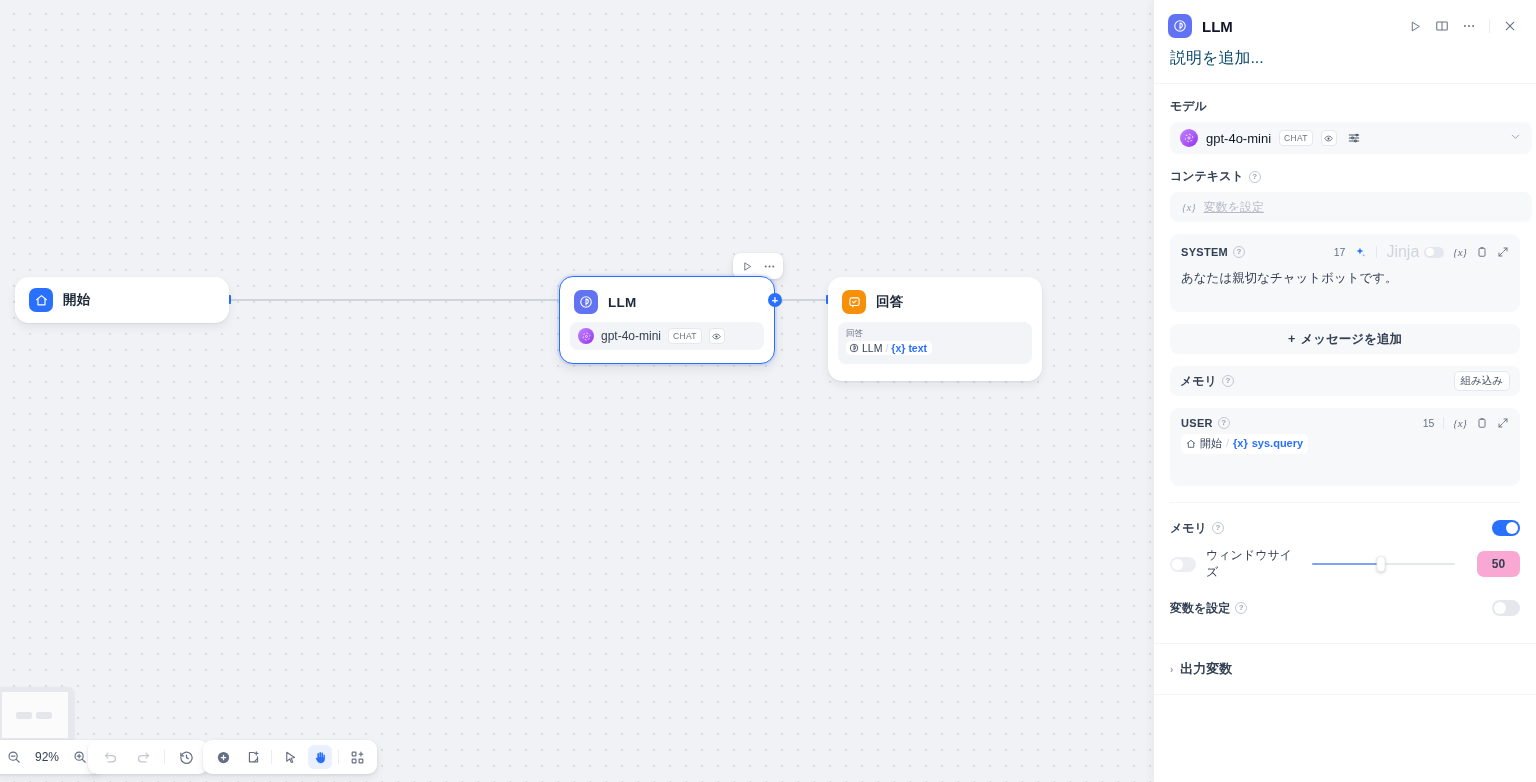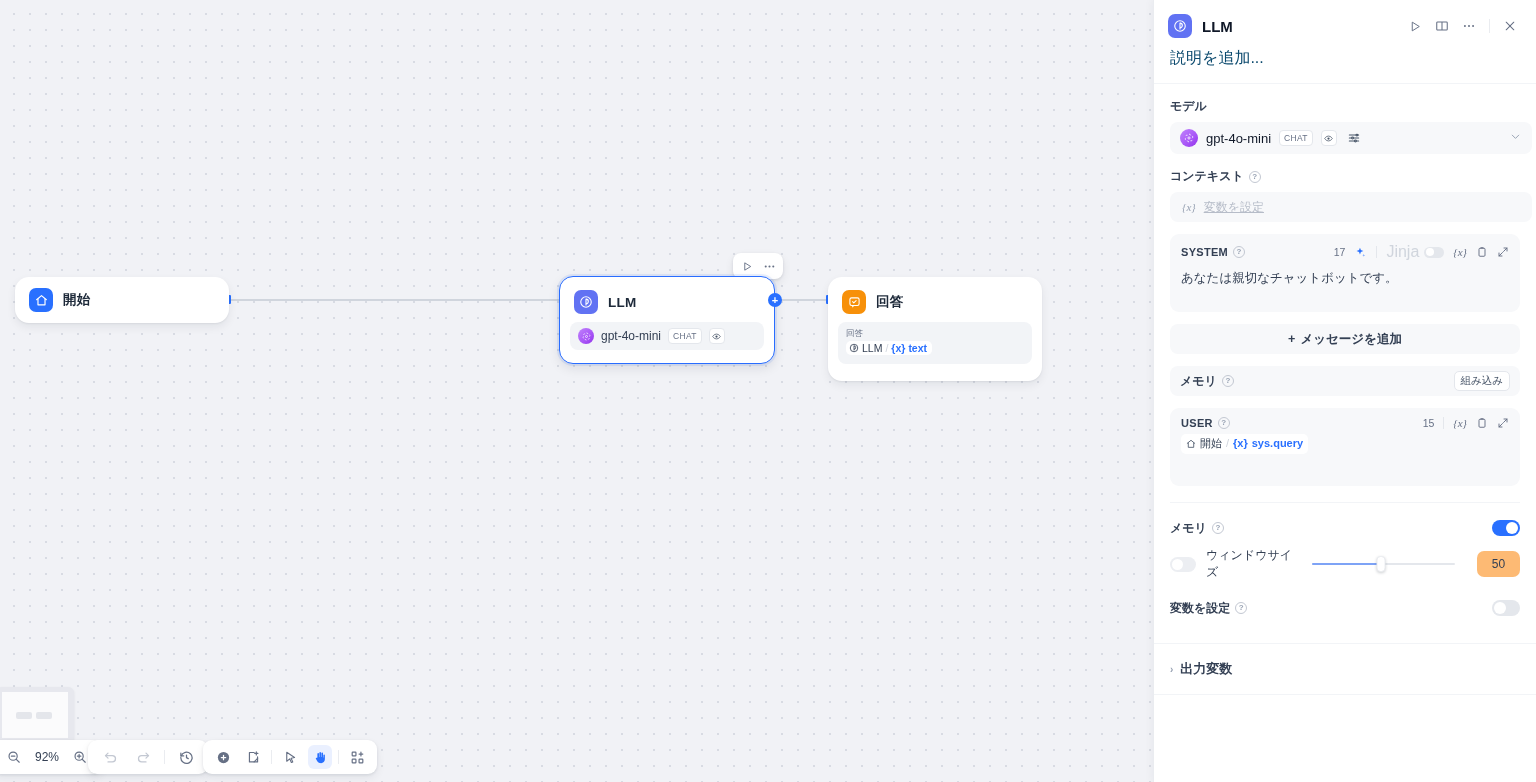--- a/index.html
+++ b/index.html
@@ -255,22 +255,22 @@
   .sw-off-sm::after { content:""; position:absolute; width:11px; height:11px; border-radius:50%; background:#fff; top:2px; left:2px; }
   .win-lbl { font-size: 12px; color: #344054; }
   .slider { margin-left: auto; width: 145px; height: 16px; position: relative; display:flex; align-items:center; }
   .slider .track { position:absolute; left:0; right:0; height:2px; background:#e4e7ec; border-radius:2px; }
   .slider .fill { position:absolute; left:0; width:48%; height:2px; background:#7ea3f6; border-radius:2px; }
   .slider .knob {
     position:absolute; left:48%; width:9px; height:16px; border-radius:4px; background:#fff;
     box-shadow: 0 1px 3px rgba(16,24,40,.2); border:1px solid #eaecf0; transform: translateX(-50%);
   }
   .num-box {
-    margin-left: 12px; width: 44px; height: 26px; background: #fdba74; border-radius: 7px;
-    display:flex; align-items:center; justify-content:center; font-size: 12px; color:#344054;
+    margin-left: 12px; width: 44px; height: 26px; background: #f9a8d4; border-radius: 7px;
+    display:flex; align-items:center; justify-content:center; font-size: 12px; color:#344054;font-weight:bold;
   }
 
   .collapse-row {
     display:flex; align-items:center; gap: 7px; padding: 0 16px; height: 34px;
     font-size: 13px; font-weight: 700; color: #344054;
   }
   .collapse-row .caret { color: #98a2b3; font-size: 10px; }
 
   .retry-row { display:flex; align-items:center; padding: 0 16px; height: 34px; }
   .retry-row .lbl { font-size: 13px; font-weight: 700; color: #344054; }

